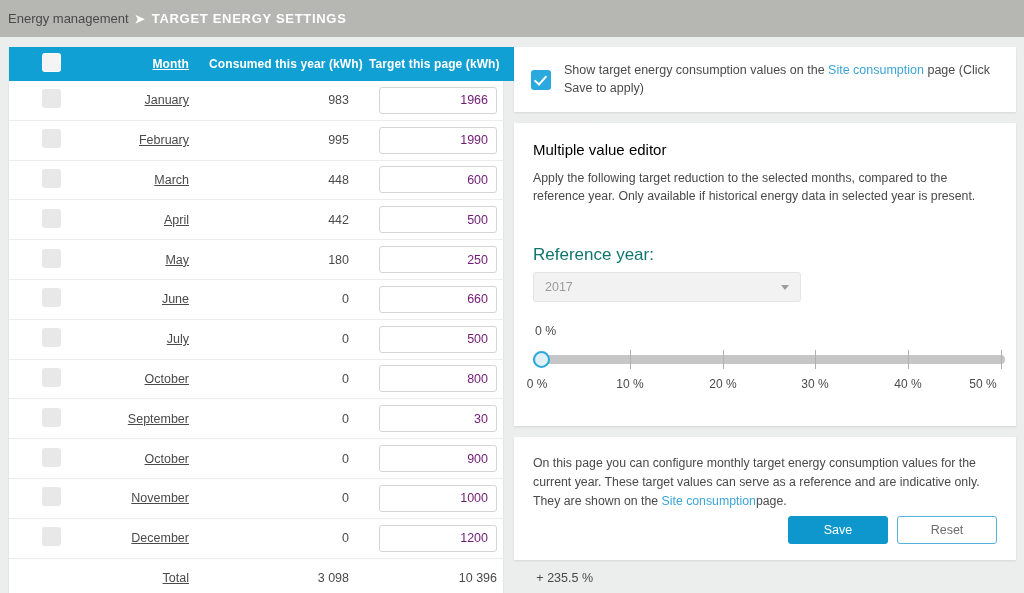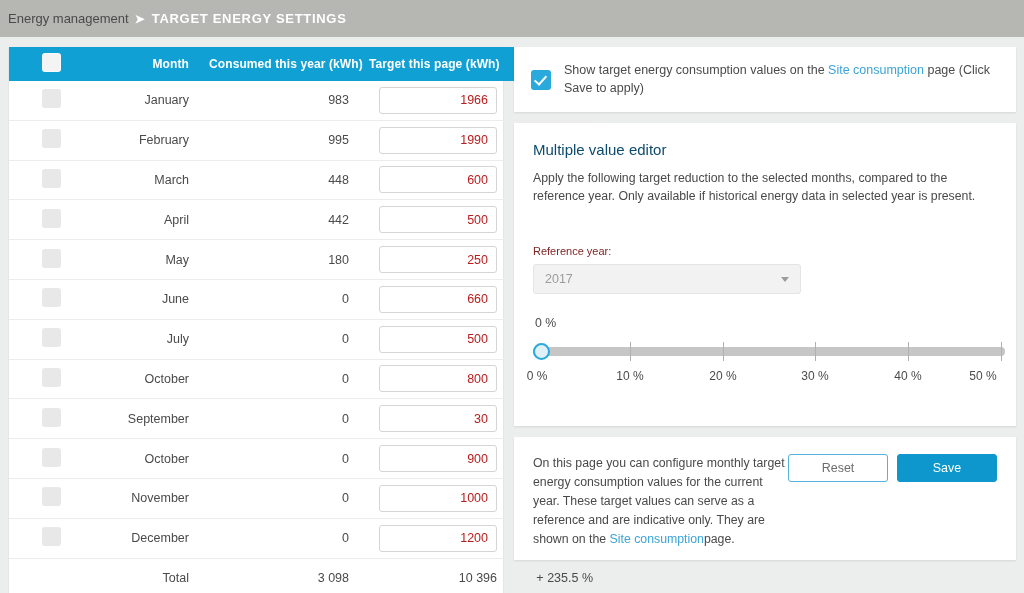--- a/index.html
+++ b/index.html
@@ -71,21 +71,21 @@
     color: #ffffff;
     font-size: 12px;
     font-weight: bold;
     height: 34px;
     padding: 0 10px;
     text-align: right;
     white-space: nowrap;
     letter-spacing: .1px;
   }
   th.col-check, td.col-check { width: 42px; padding-left: 10px !important; padding-right: 0 !important; }
-  th.col-month, td.col-month { width: 118px; text-align: left; }
+  th.col-month, td.col-month { width: 118px; text-align: left; text-decoration: underline; }
   th.col-consumed, td.col-consumed { width: 140px; }
   th.col-target, td.col-target { width: 128px; }
   th.col-diff, td.col-diff { width: 66px; }
 
   .energy-table tbody td {
     height: 38.8px;
     padding: 0 10px;
     font-size: 12.5px;
     color: #4a4a4a;
     text-align: right;
@@ -129,21 +129,21 @@
   
   .target-input {
     width: 118px;
     height: 27px;
     border: 1px solid #d5d5d5;
     border-radius: 3px;
     background: #ffffff;
     text-align: right;
     font-family: "Liberation Sans", sans-serif;
     font-size: 12.5px;
-    color: #b91c1c;
+    color: #701a75;
     padding: 0 8px;
     box-sizing: border-box;
     outline: none;
   }
 
   .total-row td {
     font-size: 12.5px;
     color: #4a4a4a;
   }
 
@@ -185,35 +185,35 @@
     text-decoration: none;
   }
 
   .card-editor {
     margin-top: 11px;
     padding: 18px 19px 20px 19px;
     box-sizing: border-box;
     height: 303px;
   }
   .editor-title {
-    color: #0c4a6e;
+    color: #000000;
     font-size: 15px;
     margin: 0 0 11px 0;
     font-weight: normal;
   }
   .editor-desc {
     font-size: 12.3px;
     color: #4a4a4a;
     line-height: 1.48;
     margin: 0 0 22px 0;
     max-width: 452px;
   }
   .field-label {
-    font-size: 11px;
-    color: #7f1d1d;
+    font-size: 17px;
+    color: #0f766e;
     margin-bottom: 7px;
     margin-top: 40px;
   }
   .select-box {
     width: 268px;
     height: 30px;
     background: #f2f2f2;
     border: 1px solid #e4e4e4;
     border-radius: 3px;
     display: flex;
@@ -282,21 +282,21 @@
     transform: translateX(-50%);
     white-space: nowrap;
   }
 
   .card-info {
     margin-top: 11px;
     padding: 17px 19px 16px 19px;
     box-sizing: border-box;
     height: 123px;
     display: flex;
-    flex-direction: row;
+    flex-direction: column;
     justify-content: space-between;
   }
   .info-text {
     font-size: 12.3px;
     color: #4a4a4a;
     line-height: 1.55;
     max-width: 462px;
     margin: 0;
   }
   .btn-row {
@@ -491,19 +491,19 @@
           </div>
       </div>
     </div>
 
     <div class="card card-info">
       <p class="info-text">
         <span>On this page you can configure monthly target energy consumption values for the current year. These target values can serve as a reference and are indicative only. They are shown on the</span>
         <a href="#" class="lnk">Site consumption</a><span>page.</span>
       </p>
       <div class="btn-row">
+        <button class="btn btn-save">Save</button>
         <button class="btn btn-reset">Reset</button>
-        <button class="btn btn-save">Save</button>
       </div>
     </div>
 
   </div>
 </div>
 
 </body></html>

